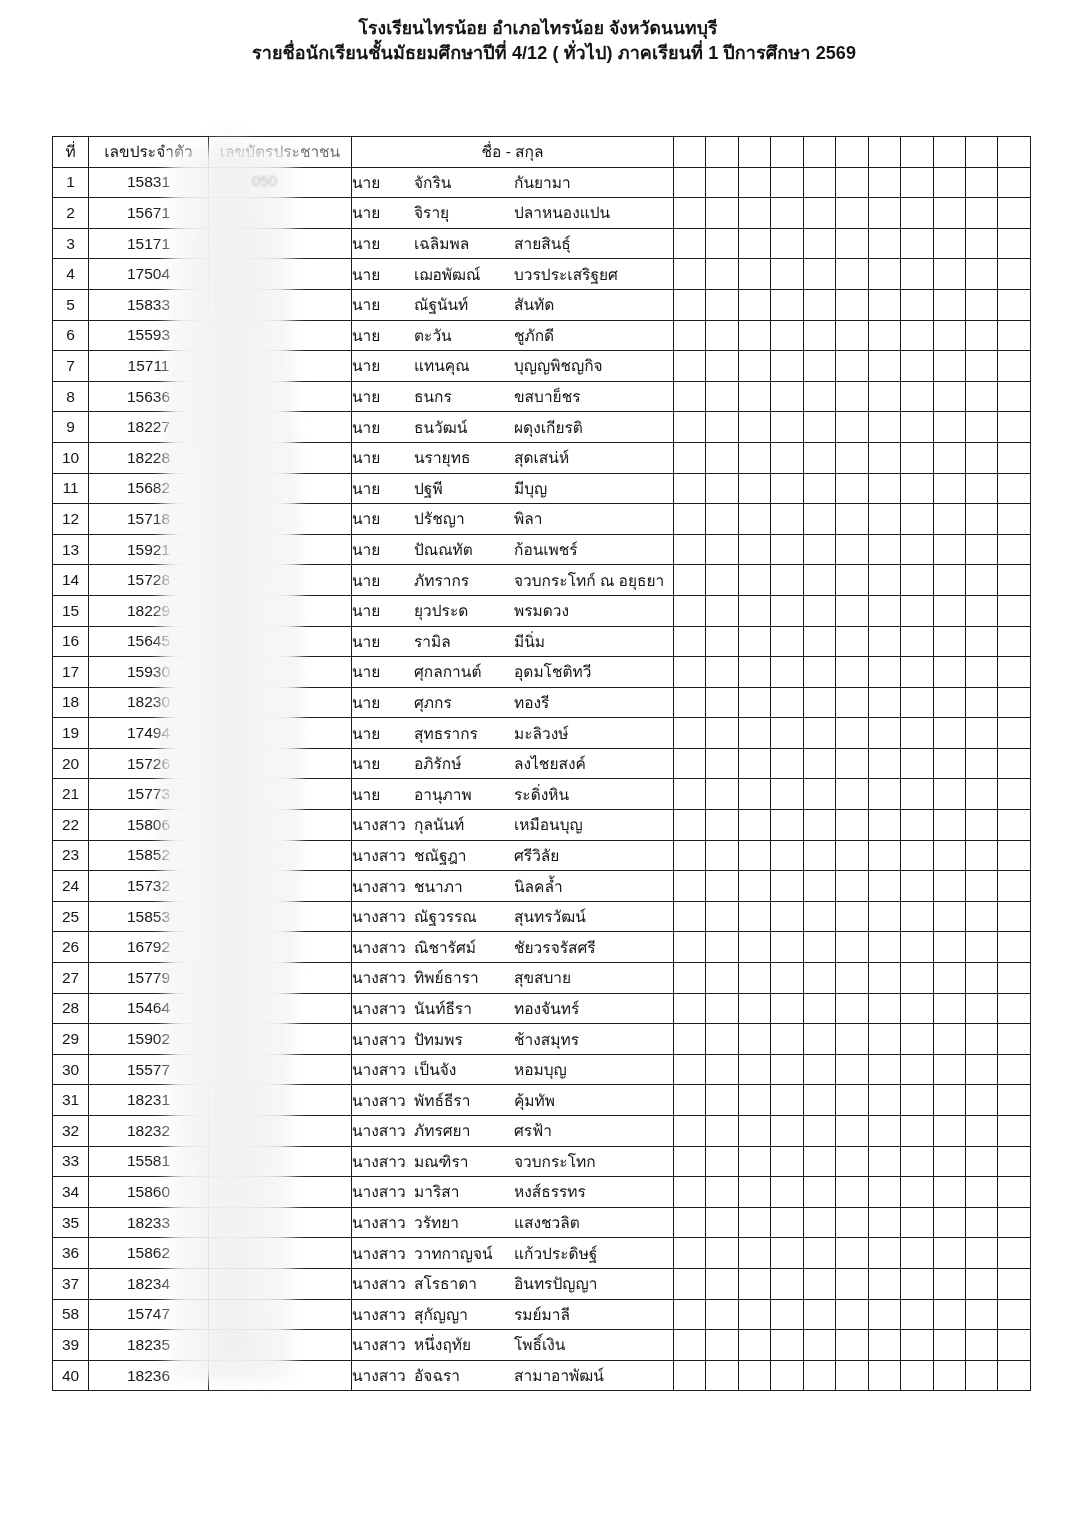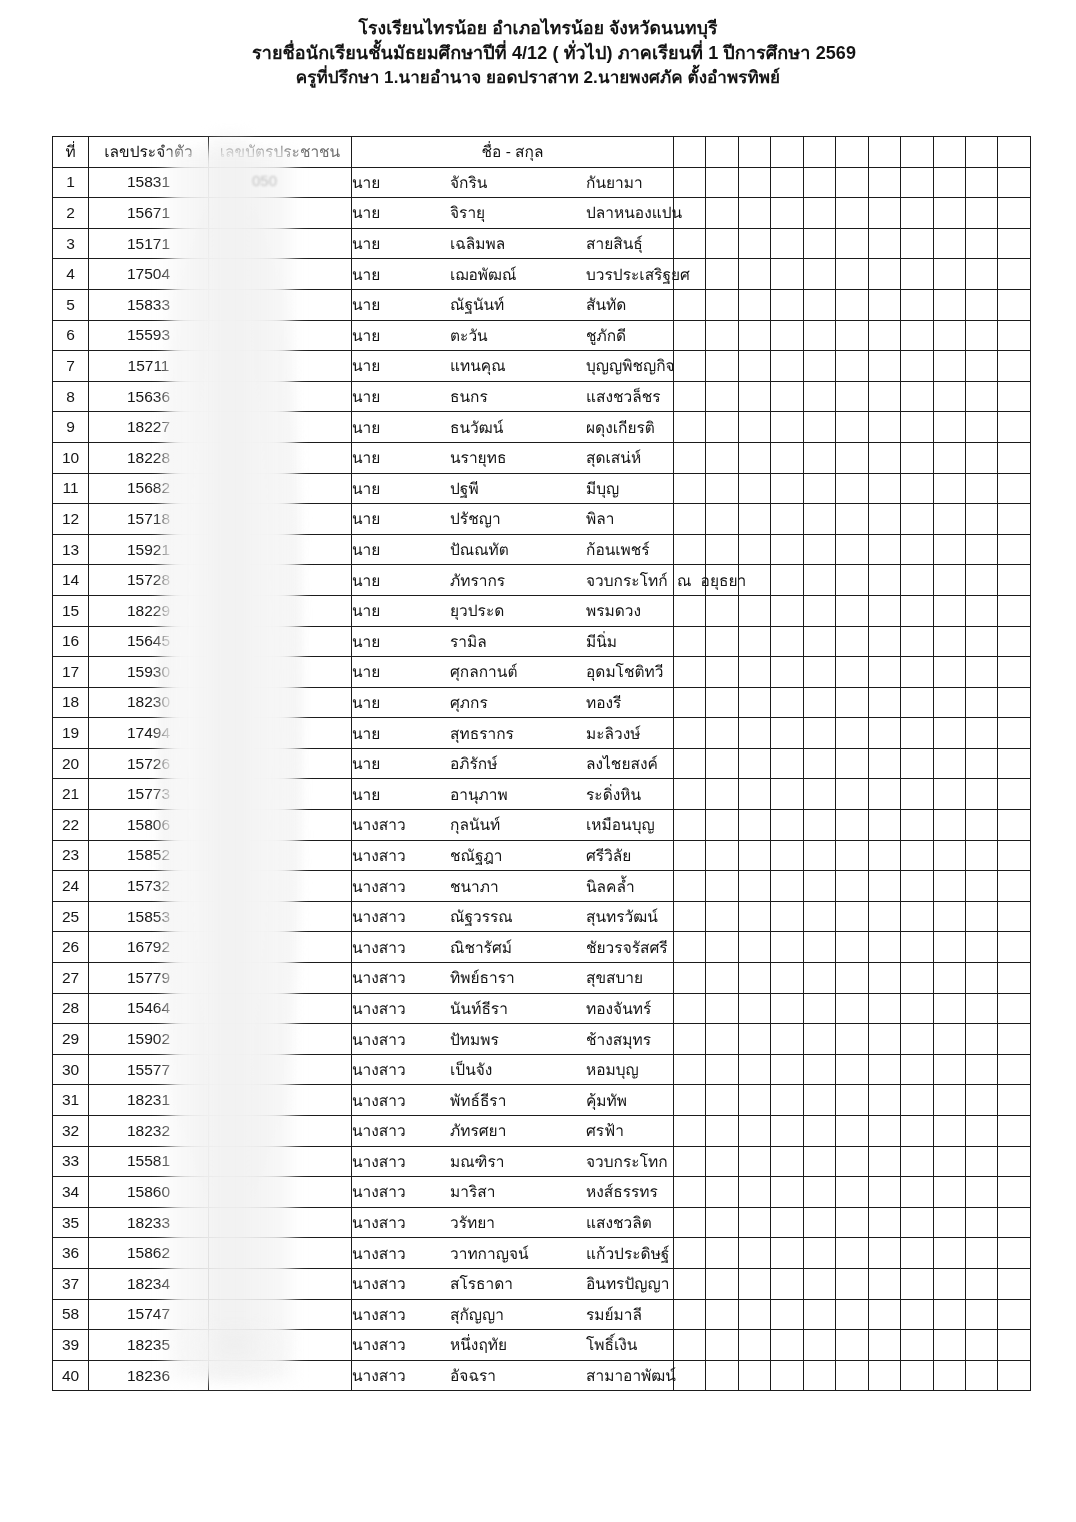--- a/index.html
+++ b/index.html
@@ -96,36 +96,34 @@
   }
   td.nm {
     font-size: 15.5px;
     color: #141414;
     padding-left: 6px;
   }
   .nm-inner {
     display: flex;
     align-items: baseline;
     white-space: nowrap;
-    gap: 36px;
   }
   .nm-title {
     display: inline-block;
     width: 62px;
     flex: 0 0 62px;
   }
   .nm-first {
     display: inline-block;
     width: 100px;
     flex: 0 0 100px;
     font-family: Liberation Serif, serif;
   }
   .nm-last {
     display: inline-block;
-    font-family: Liberation Mono, monospace;
   }
 
   td.blank { background: #ffffff; }
 
   
   .redaction {
     position: absolute;
     left: 156px;
     top: 130px;
     width: 148px;
@@ -179,21 +177,20 @@
   }
 </style>
 </head>
 <body>
 
 <div class="page">
 
   <div class="doc-header">
     <div class="line line-1">โรงเรียนไทรน้อย  อำเภอไทรน้อย  จังหวัดนนทบุรี</div>
     <div class="line line-2">รายชื่อนักเรียนชั้นมัธยมศึกษาปีที่ 4/12 ( ทั่วไป) ภาคเรียนที่ 1 ปีการศึกษา 2569</div>
-    <div class="line line-3">ครูที่ปรึกษา  1.นายอำนาจ ยอดปราสาท 2.นายพงศภัค ตั้งอำพรทิพย์</div>
   </div>
 
   <div class="table-wrap">
     <table class="roster">
       <colgroup id="colgroup-roster">
         <col class="c-no">
         <col class="c-sid">
         <col class="c-cid">
         <col class="c-name">
       <col class="c-blank">
@@ -390,21 +387,21 @@
             <td class="blank"></td>
           </tr>
           <tr>
             <td class="no">8</td>
             <td class="sid">15636</td>
             <td class="cid"></td>
             <td class="nm">
               <span class="nm-inner">
                 <span class="nm-title">นาย</span>
                 <span class="nm-first">ธนกร</span>
-                <span class="nm-last">แสงชวล็ชร</span>
+                <span class="nm-last">ขสบาย็ชร</span>
               </span>
             </td>
             <td class="blank"></td>
             <td class="blank"></td>
             <td class="blank"></td>
             <td class="blank"></td>
             <td class="blank"></td>
             <td class="blank"></td>
             <td class="blank"></td>
             <td class="blank"></td>

